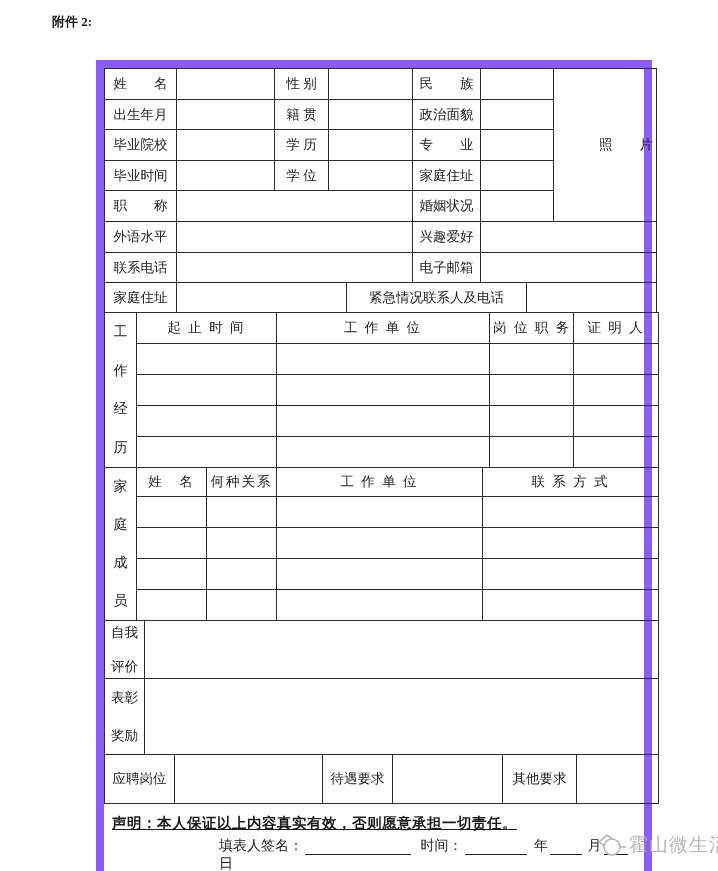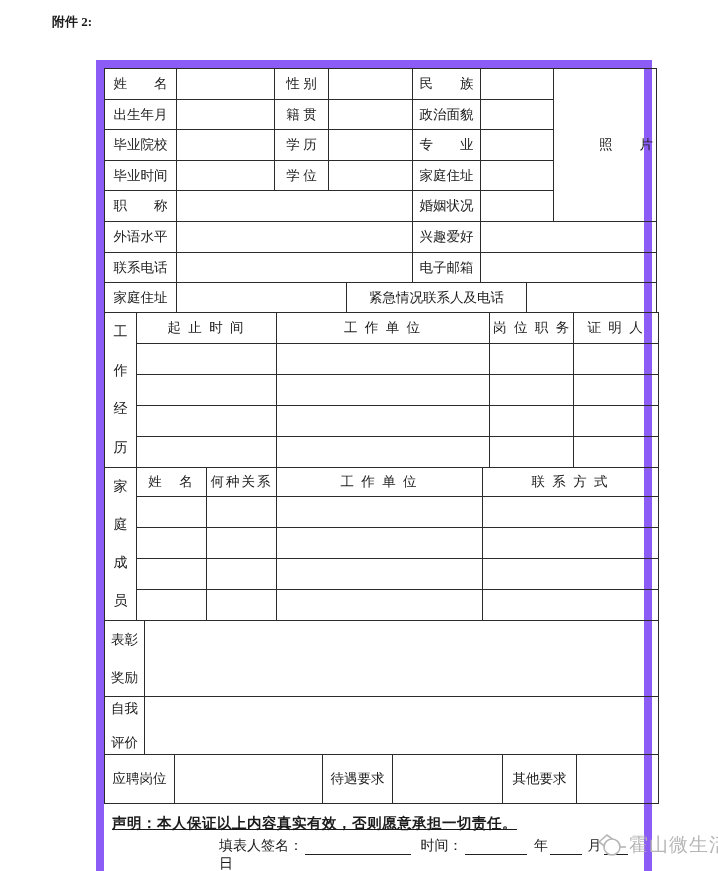--- a/index.html
+++ b/index.html
@@ -231,42 +231,42 @@
     </tbody>
       </table>
 
     <table class="t">
       <colgroup>
           <col style="width:40px">
           <col style="width:514px">
         </colgroup>
       <tbody>
           <tr>
+        <td class="vcell" style="height:57px">
+          <div class="two-line tight">
+            <span>自我</span>
+            <span>评价</span>
+          </div>
+        </td>
+        <td></td>
+      </tr>
+    </tbody>
+      </table>
+
+    <table class="t">
+      <colgroup>
+          <col style="width:40px">
+          <col style="width:514px">
+        </colgroup>
+      <tbody>
+          <tr>
         <td class="vcell" style="height:75px">
           <div class="two-line">
             <span>表彰</span>
             <span>奖励</span>
-          </div>
-        </td>
-        <td></td>
-      </tr>
-    </tbody>
-      </table>
-
-    <table class="t">
-      <colgroup>
-          <col style="width:40px">
-          <col style="width:514px">
-        </colgroup>
-      <tbody>
-          <tr>
-        <td class="vcell" style="height:57px">
-          <div class="two-line tight">
-            <span>自我</span>
-            <span>评价</span>
           </div>
         </td>
         <td></td>
       </tr>
     </tbody>
       </table>
 
     <table class="t">
       <colgroup>
         <col style="width:70px">

